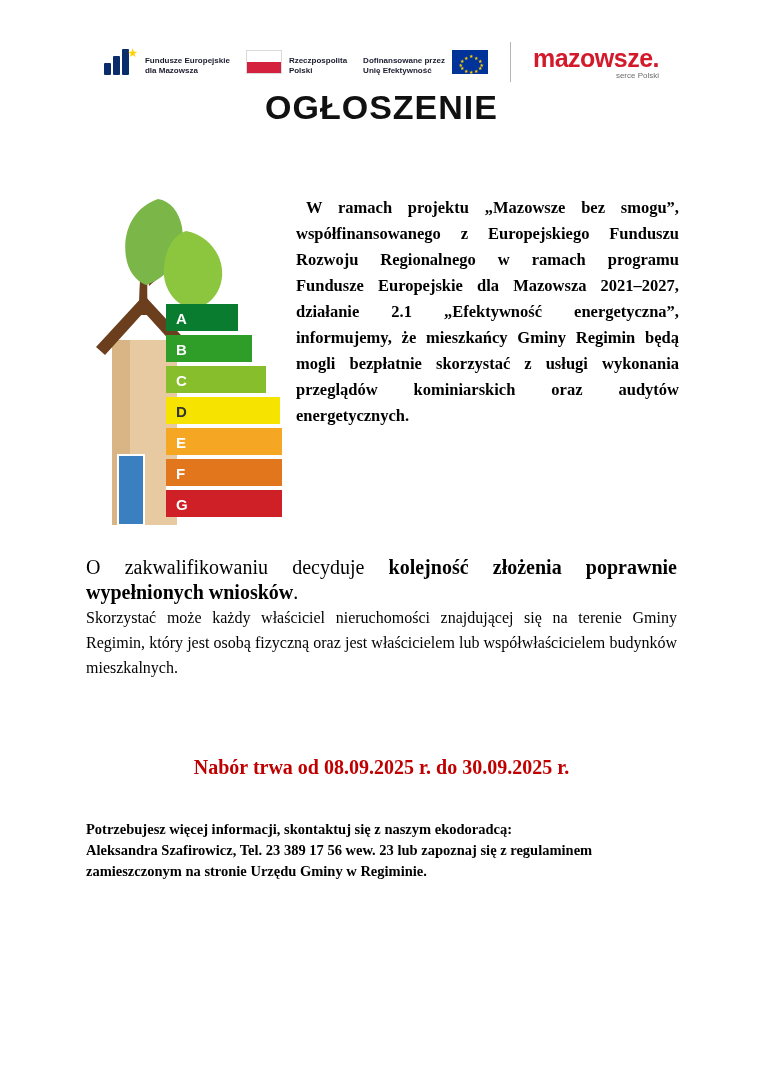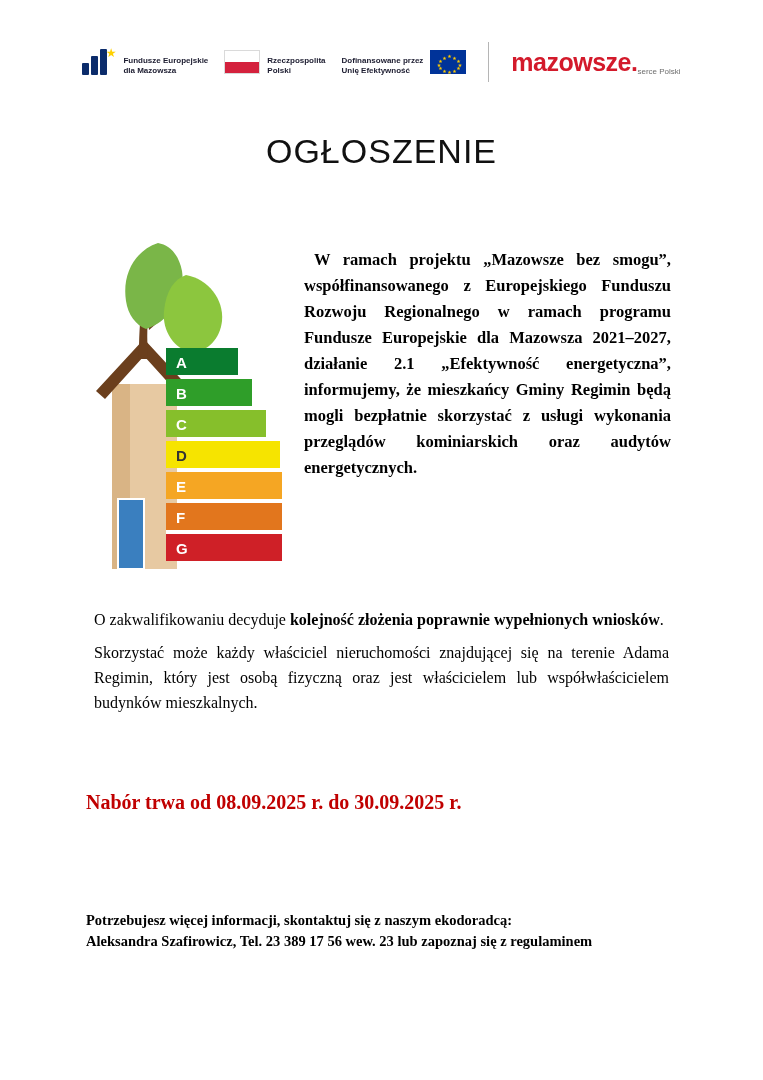--- a/index.html
+++ b/index.html
@@ -90,21 +90,21 @@
     line-height: 5px;
   }
   .divider-line {
     width: 1px;
     height: 40px;
     background: #b5b5b5;
     margin: 0 6px;
   }
   .mazowsze-logo {
     display: flex;
-    flex-direction: row;
+    flex-direction: column;
     align-items: flex-end;
   }
   .mazowsze-word {
     font-family: "Liberation Sans", sans-serif;
     font-weight: 700;
     font-size: 25px;
     color: #d31a2b;
     letter-spacing: -0.5px;
     line-height: 27px;
   }
@@ -112,24 +112,23 @@
     font-family: "Liberation Sans", sans-serif;
     font-size: 8px;
     color: #6d6d6d;
     margin-top: -1px;
   }
 
   
   .doc-title {
     text-align: center;
     font-family: "Liberation Sans", sans-serif;
-    font-weight: 400;
+    font-weight: 700;
     font-size: 34px;
     letter-spacing: 1px;
-    margin-top: 44px;
     color: #111111;
   }
 
   
   .content-row {
     display: flex;
     margin-top: 38px;
     padding: 0 84px 0 82px;
   }
   .figure {
@@ -140,57 +139,58 @@
   }
   .figure svg { display: block; }
 
   .intro-col {
     flex: 1;
     padding-left: 14px;
     padding-top: 30px;
   }
   p.just {
     text-align: justify;
-    margin: 8px;
+    margin: 0;
   }
   .intro-bold {
     font-weight: 700;
     font-size: 16.5px;
     line-height: 26px;
     text-indent: 10px;
   }
   .intro-normal {
     font-size: 16px;
     line-height: 25px;
     margin-top: 28px;
   }
 
   
   .body-block {
     padding: 0 86px 0 86px;
   }
   .para-1 {
-    font-size: 16px;
+    font-size: 20px;
     line-height: 25px;
     margin-top: 40px;
   }
   .para-1 b { font-weight: 700; }
   .para-2 {
     font-size: 16px;
     line-height: 25px;
     margin-top: 30px;
   }
   .deadline {
+    text-align: center;
     color: #c00000;
     font-weight: 700;
     font-size: 20px;
     margin-top: 76px;
   }
   .contact {
-    margin-top: 96px;
+    margin-top: 40px;
     font-weight: 700;
     font-size: 14.5px;
     line-height: 21px;
   }
 </style>
 </head>
 <body>
 
 <div class="logo-bar">
 
@@ -286,21 +286,22 @@
 
   <div class="intro-col">
     <p class="just intro-bold">W ramach projektu „Mazowsze bez smogu”, współfinansowanego z Europejskiego Funduszu Rozwoju Regionalnego w ramach programu Fundusze Europejskie dla Mazowsza 2021–2027, działanie 2.1 „Efektywność energetyczna”, informujemy, że mieszkańcy Gminy Regimin będą mogli bezpłatnie skorzystać z usługi wykonania przeglądów kominiarskich oraz audytów energetycznych.</p>
   </div>
 </div>
 
 <div class="body-block">
 
   <p class="just para-1"><span>O  zakwalifikowaniu  decyduje </span><b>kolejność  złożenia  poprawnie  wypełnionych wniosków</b><span>.</span></p>
 
-  <p class="just para-2">Skorzystać może każdy właściciel nieruchomości znajdującej się na terenie Adama Regimin, który jest osobą fizyczną oraz jest właścicielem lub współwłaścicielem budynków mieszkalnych.</p>
+  <p class="just para-2">Skorzystać może każdy właściciel nieruchomości znajdującej się na terenie Gminy Regimin, który jest osobą fizyczną oraz jest właścicielem lub współwłaścicielem budynków mieszkalnych.</p>
 
   <div class="deadline">Nabór trwa od 08.09.2025 r. do 30.09.2025 r.</div>
 
   <div class="contact">
     <div>Potrzebujesz więcej informacji, skontaktuj się z naszym ekodoradcą:</div>
     <div>Aleksandra Szafirowicz,  Tel. 23 389 17  56 wew. 23 lub zapoznaj się z regulaminem</div>
+    <div>zamieszczonym na stronie Urzędu Gminy w Regiminie.</div>
   </div>
 </div>
 
 </body></html>

